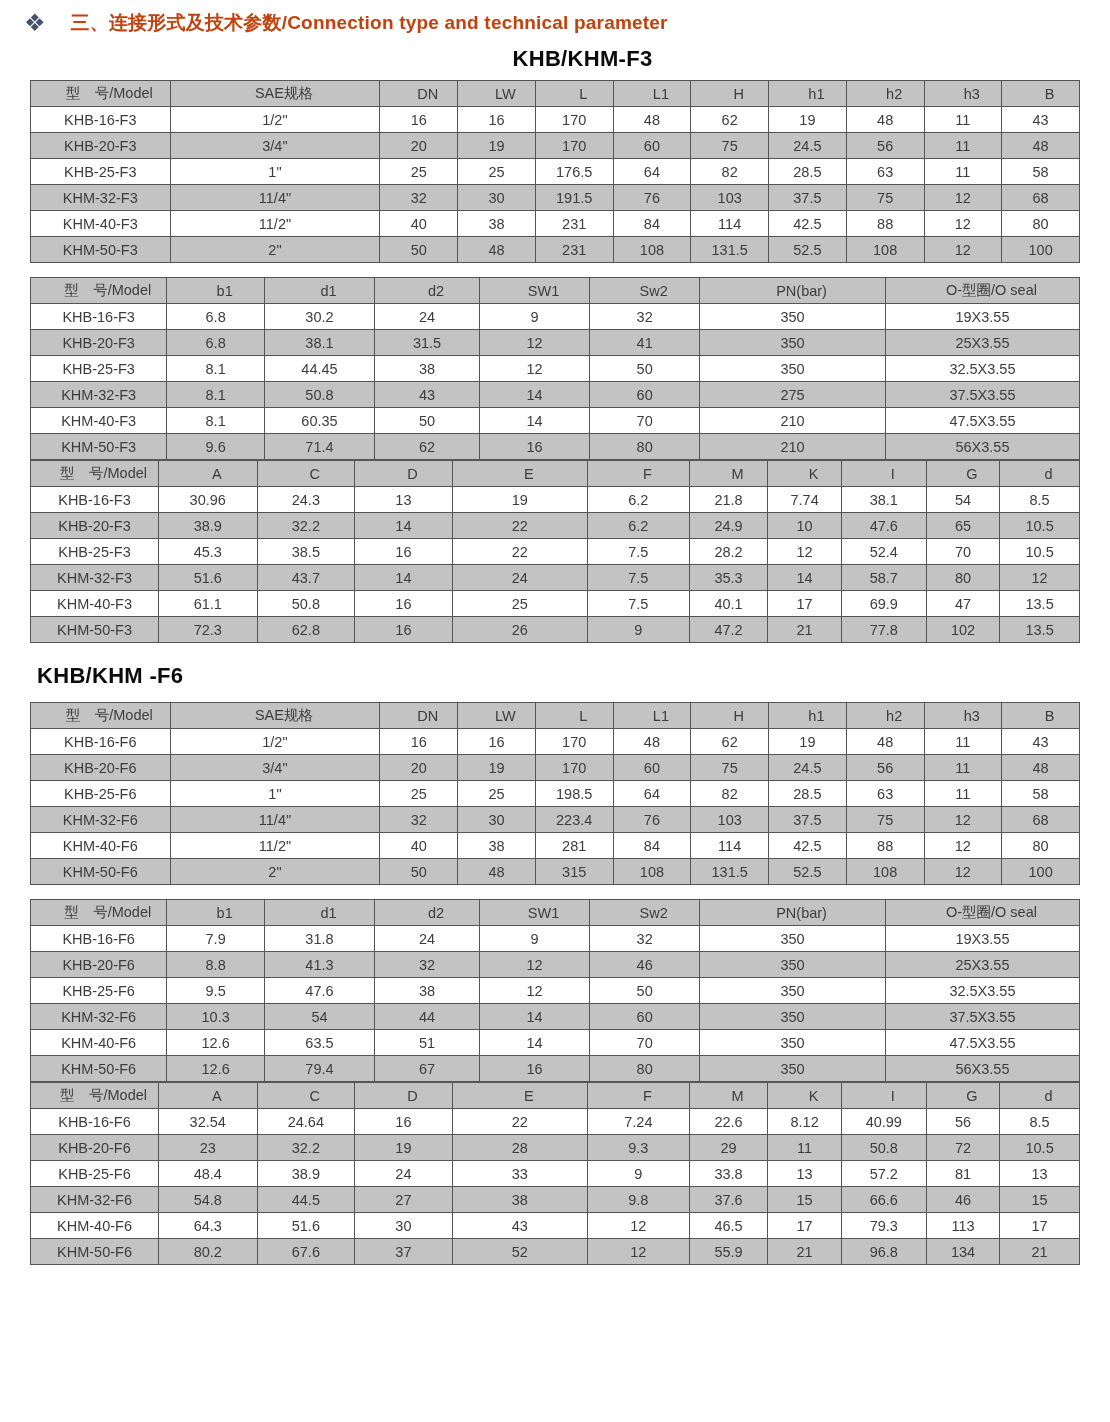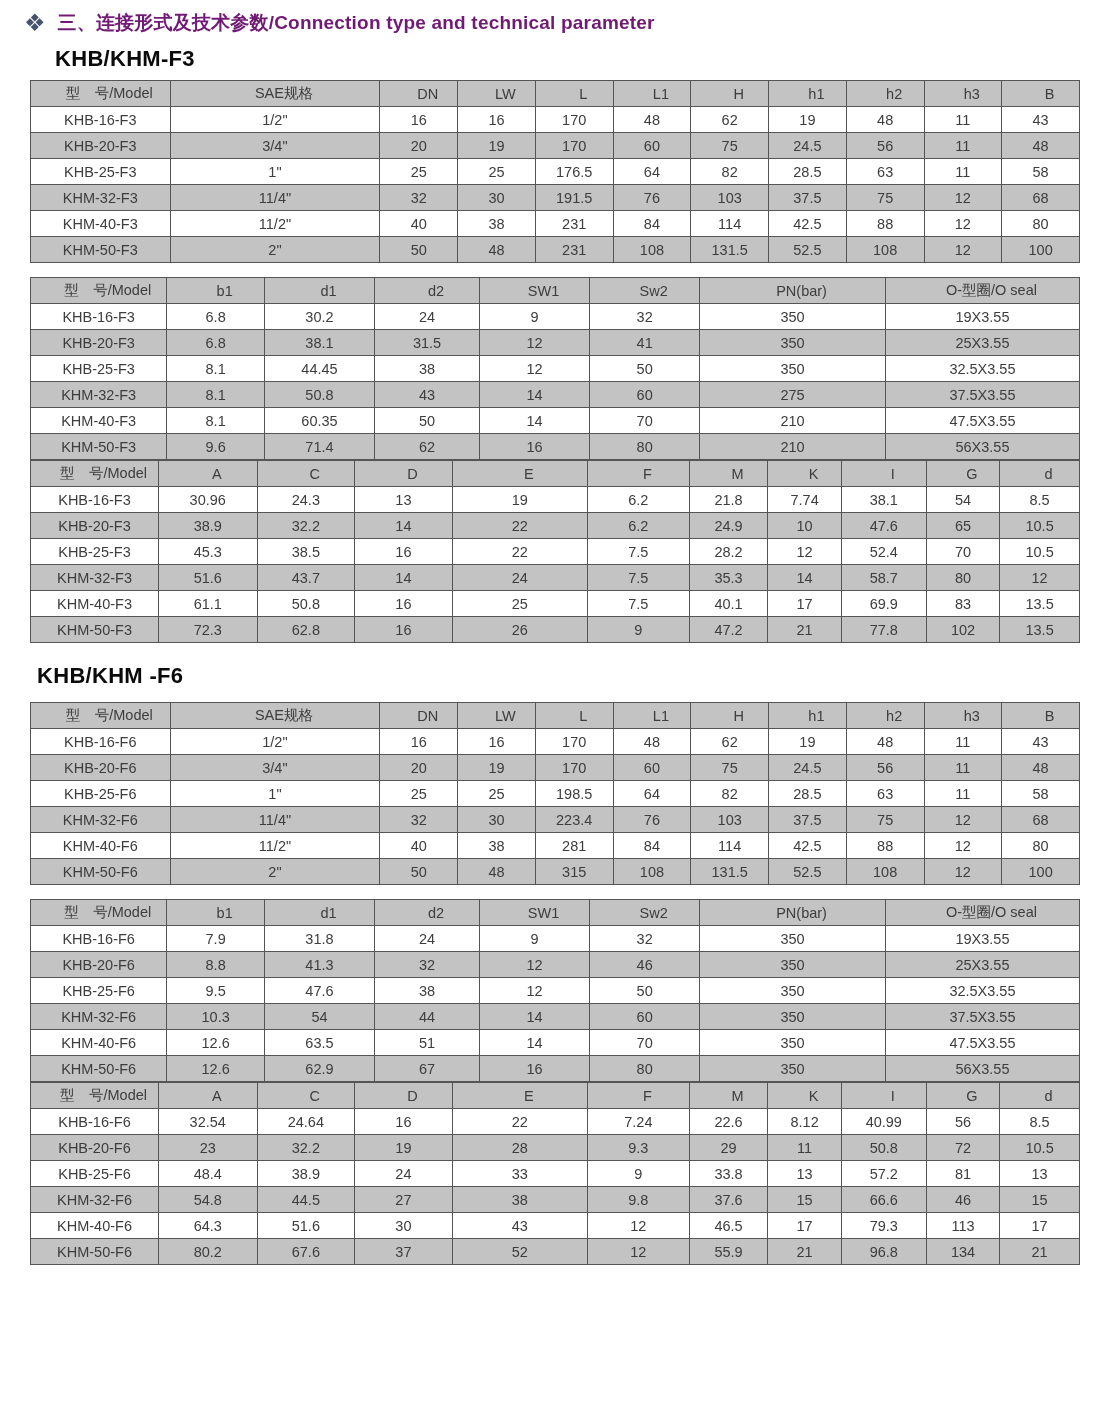--- a/index.html
+++ b/index.html
@@ -1,22 +1,22 @@
 <!DOCTYPE html>
 <html><head>
 <meta charset="utf-8">
 <style>
   html,body{margin:0;padding:0;background:#ffffff;}
   body{width:1110px;font-family:"Liberation Sans","DejaVu Sans",sans-serif;}
   .page{position:relative;width:1110px;height:1422px;background:#ffffff;overflow:hidden;}
   .title-row{display:flex;align-items:center;gap:12px;padding:10px 0 0 24px;}
   .title-icon{color:#44536e;font-size:24px;line-height:24px;font-weight:bold;}
-  .title-text{color:#701a75;font-size:19px;font-weight:bold;letter-spacing:0.2px;}
+  .title-text{color:#c2410c;font-size:19px;font-weight:bold;letter-spacing:0.2px;margin-left:13px;}
   h2.section{margin:0;color:#0b0b0b;font-size:22px;font-weight:bold;letter-spacing:0.3px;}
-  h2.h-first{margin:10px 0 8px 55px;}
+  h2.h-first{margin:10px 0 8px 55px;text-align:center;}
   h2.h-mid{margin:24px 0 13px 37px;}
   h2.h-f6{margin:20px 0 13px 37px;}
   h2.h-last{margin:26px 0 15px 37px;}
   table.tbl{border-collapse:collapse;table-layout:fixed;width:1050px;margin-left:30px;}
   table.tbl.gap{margin-top:14px;}
   .tbl th,.tbl td{border:1px solid #555555;height:25px;padding:0 2px;text-align:center;
     font-size:14.5px;font-weight:normal;color:#3d3d3d;white-space:nowrap;overflow:hidden;
     font-family:"Liberation Sans","DejaVu Sans",sans-serif;}
   .tbl thead th{background:#c3c3c3;padding-left:20px;}
   .tbl tbody tr:nth-child(even) td{background:#c3c3c3;}
@@ -318,21 +318,21 @@
         <tr>
           <td>KHM-40-F3</td>
           <td>61.1</td>
           <td>50.8</td>
           <td>16</td>
           <td>25</td>
           <td>7.5</td>
           <td>40.1</td>
           <td>17</td>
           <td>69.9</td>
-          <td>83</td>
+          <td>47</td>
           <td>13.5</td>
         </tr>
         <tr>
           <td>KHM-50-F3</td>
           <td>72.3</td>
           <td>62.8</td>
           <td>16</td>
           <td>26</td>
           <td>9</td>
           <td>47.2</td>
@@ -527,21 +527,21 @@
           <td>63.5</td>
           <td>51</td>
           <td>14</td>
           <td>70</td>
           <td>350</td>
           <td>47.5X3.55</td>
         </tr>
         <tr>
           <td>KHM-50-F6</td>
           <td>12.6</td>
-          <td>62.9</td>
+          <td>79.4</td>
           <td>67</td>
           <td>16</td>
           <td>80</td>
           <td>350</td>
           <td>56X3.55</td>
         </tr>
       </tbody>
     </table>
 
 

